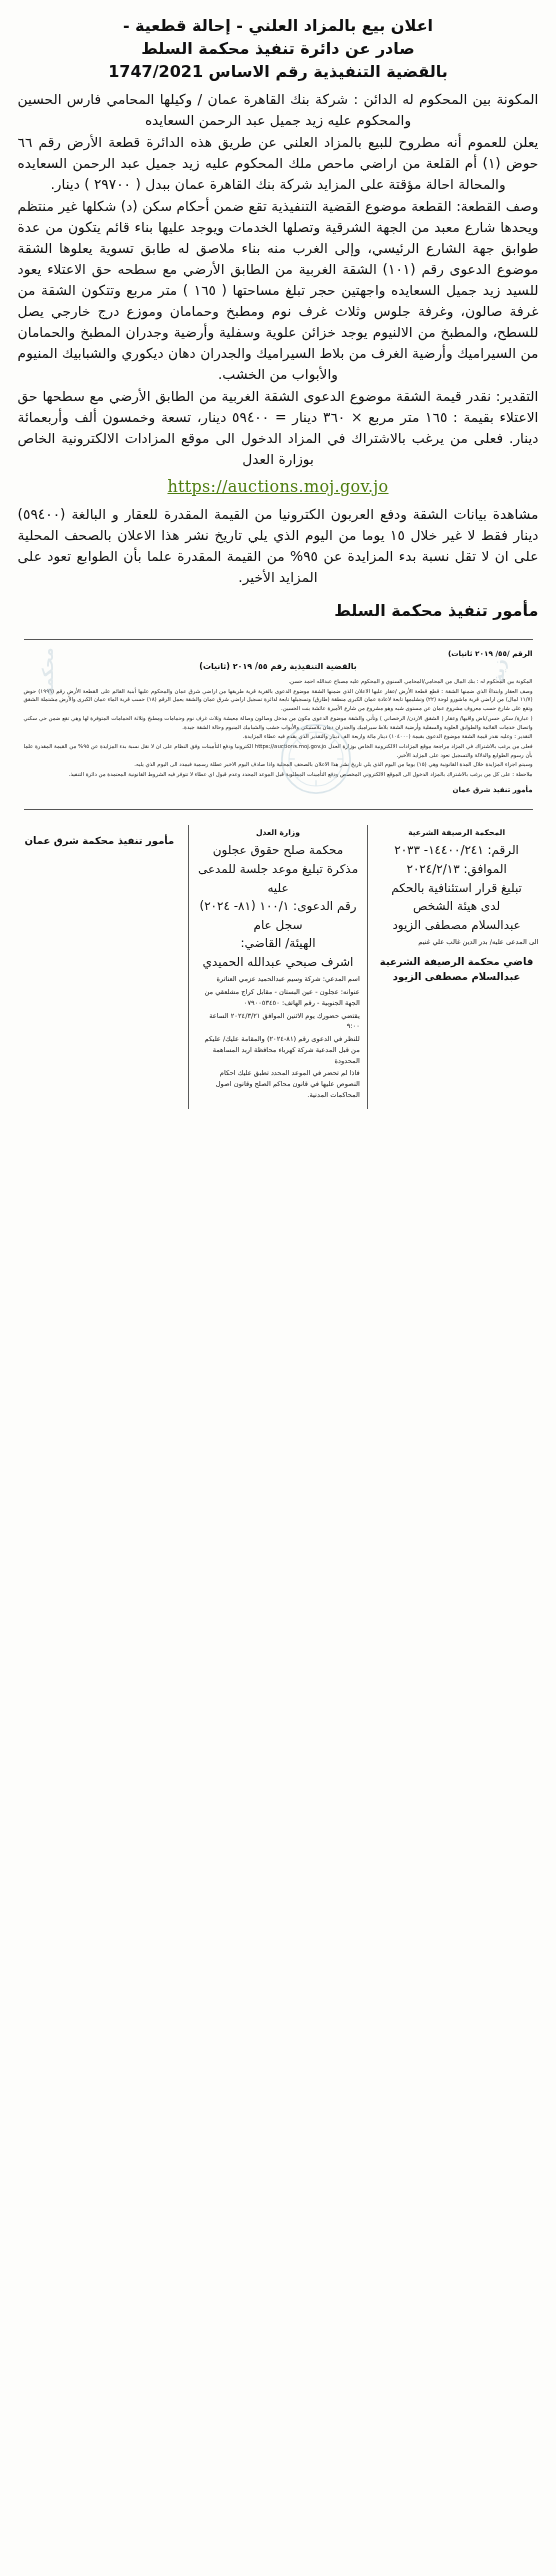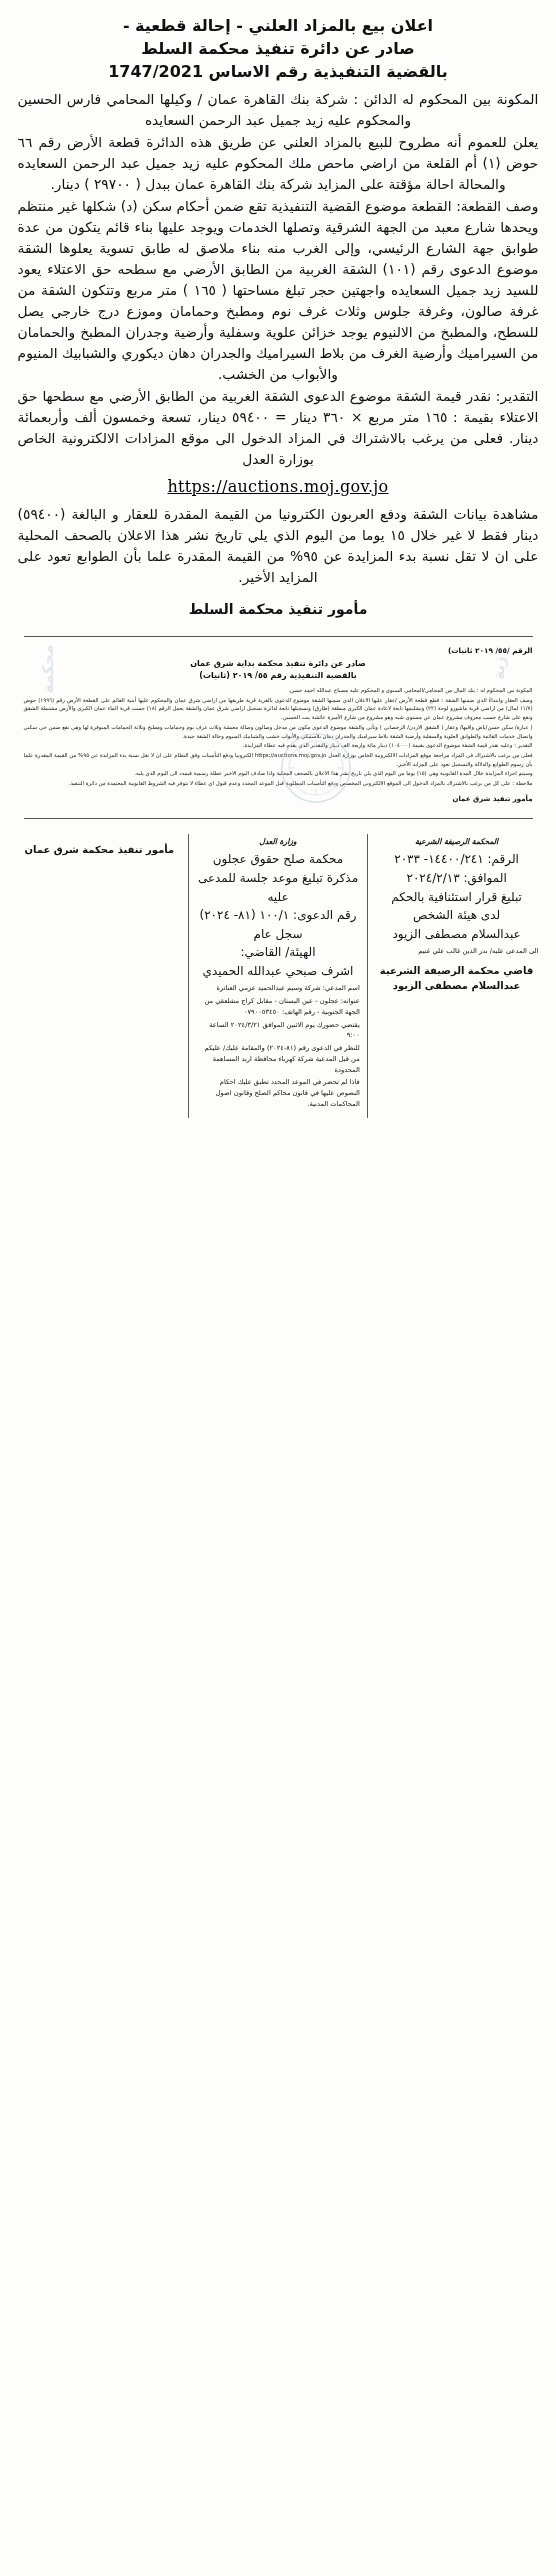--- a/index.html
+++ b/index.html
@@ -39,26 +39,26 @@
     margin-top:5.9px;
   }
   .n1-body p{margin:0 0 1.2px 0;}
   .n1-link{
     display:block;
     text-align:center;
     direction:ltr;
     font-family:"DejaVu Serif","Liberation Serif",serif;
     font-size:16px;
     margin:4.7px 0 4.7px 0;
-    color:#000000;
+    color:#4d7c0f;
     letter-spacing:0.3px;
   }
   .n1-sign{
-    text-align:center;
-    font-size:14px;
+    text-align:right;
+    font-size:16px;
     font-weight:bold;
     margin-top:13px;
     margin-bottom:3.5px;
   }
 
   
   .hr-sep{
     border:0;
     border-top:0.6px solid #555;
     margin:9.4px 23.5px 5.9px 23.5px;
@@ -138,21 +138,21 @@
   .col + .col{
     border-right:0.6px solid #5a5a5a;
   }
   .col .c-head{
     text-align:center;
     font-weight:bold;
     font-size:7.6px;
     line-height:1.55;
     margin-bottom:2.3px;
   }
-  .col .c-head .line{display:block;font-style:italic;}
+  .col .c-head .line{display:block;}
   .col .c-sub{
     text-align:center;
     font-size:12px;
     line-height:1.55;
     margin-bottom:2.9px;
   }
   .col p{margin:0 0 1.8px 0;}
   .col .c-right{text-align:right;}
   .col .c-sign{
     text-align:center;
@@ -190,21 +190,20 @@
   <hr class="hr-sep">
 
   <section class="notice2">
 
     <div class="wm wm-text wm-left">محكمة</div>
     <div class="wm wm-text wm-right">زية</div>
 
     <div class="n2-topline">الرقم /٥٥/ ٢٠١٩ ثانيات)</div>
 
     <div class="n2-head">
-      <span class="line">صادر عن دائرة تنفيذ محكمة بداية شرق عمان</span>
       <span class="line">بالقضية التنفيذية رقم ٥٥/ ٢٠١٩ (ثانيات)</span>
     </div>
 
     <div class="n2-body">
       <p>المكونة بين المحكوم له : بنك المال من المحامي/المحامي السنوي و المحكوم عليه مصباح عبدالله احمد حسن.</p>
       <p>وصف العقار وابتداءً الذي ضمنها الشقة : قطع قطعة الأرض /عقار عليها الاعلان الذي ضمنها الشقة موضوع الدعوى بالقرية قرية طريقها من اراضي شرق عمان والمحكوم عليها أبنية القائم على القطعة الأرض رقم (١٩٩٦) حوض (١١/٧ لمال) من اراضي قرية ماشورو لوحة (٢٢) وتشليمها تابعة لاعادة عمان الكبرى منطقة (طارق) وتسجيلها تابعة لدائرة تسجيل اراضي شرق عمان والشقة يعمل الرقم (١٨) حسب قرية الماء عمان الكبرى والأرض مشتملة الشقق وتقع على شارع حسب معروف مشروع عمان عن مستوى شبه وهو مشروع من شارع الأميرة عائشة بنت الحسين.</p>
       <p>( عبارة/ سكن حسن/ياض واقيها/ وعقار ( الشقق الاردن/ الرخصاني ) وتأتي والشقة موضوع الدعوى مكون من مدخل وصالون وصالة معيشة وثلاث غرف نوم وحمامات ومطبخ وثلاثة الحمامات المتوفرة لها وهي تقع ضمن حي سكني واتصال خدمات القائمة والطوابق العلوية والسفلية وأرضية الشقة بلاط سيراميك والجدران دهان بلاستيكي والأبواب خشب والشبابيك المنيوم وحالة الشقة جيدة.</p>
       <p>التقدير : وعليه نقدر قيمة الشقة موضوع الدعوى بقيمة (١٠٤٠٠٠) دينار مائة واربعة الف دينار والتقدير الذي يقدم فيه عطاء المزايدة.</p>
       <p>فعلى من يرغب بالاشتراك في المزاد مراجعة موقع المزادات الالكترونية الخاص بوزارة العدل https://auctions.moj.gov.jo الكترونيا ودفع التأمينات وفق النظام على ان لا تقل نسبة بدء المزايدة عن ٩٥% من القيمة المقدرة علما بأن رسوم الطوابع والدلالة والتسجيل تعود على المزايد الأخير.</p>
       <p>وسيتم اجراء المزايدة خلال المدة القانونية وهي (١٥) يوما من اليوم الذي يلي تاريخ نشر هذا الاعلان بالصحف المحلية واذا صادف اليوم الاخير عطلة رسمية فيمدد الى اليوم الذي يليه.</p>

